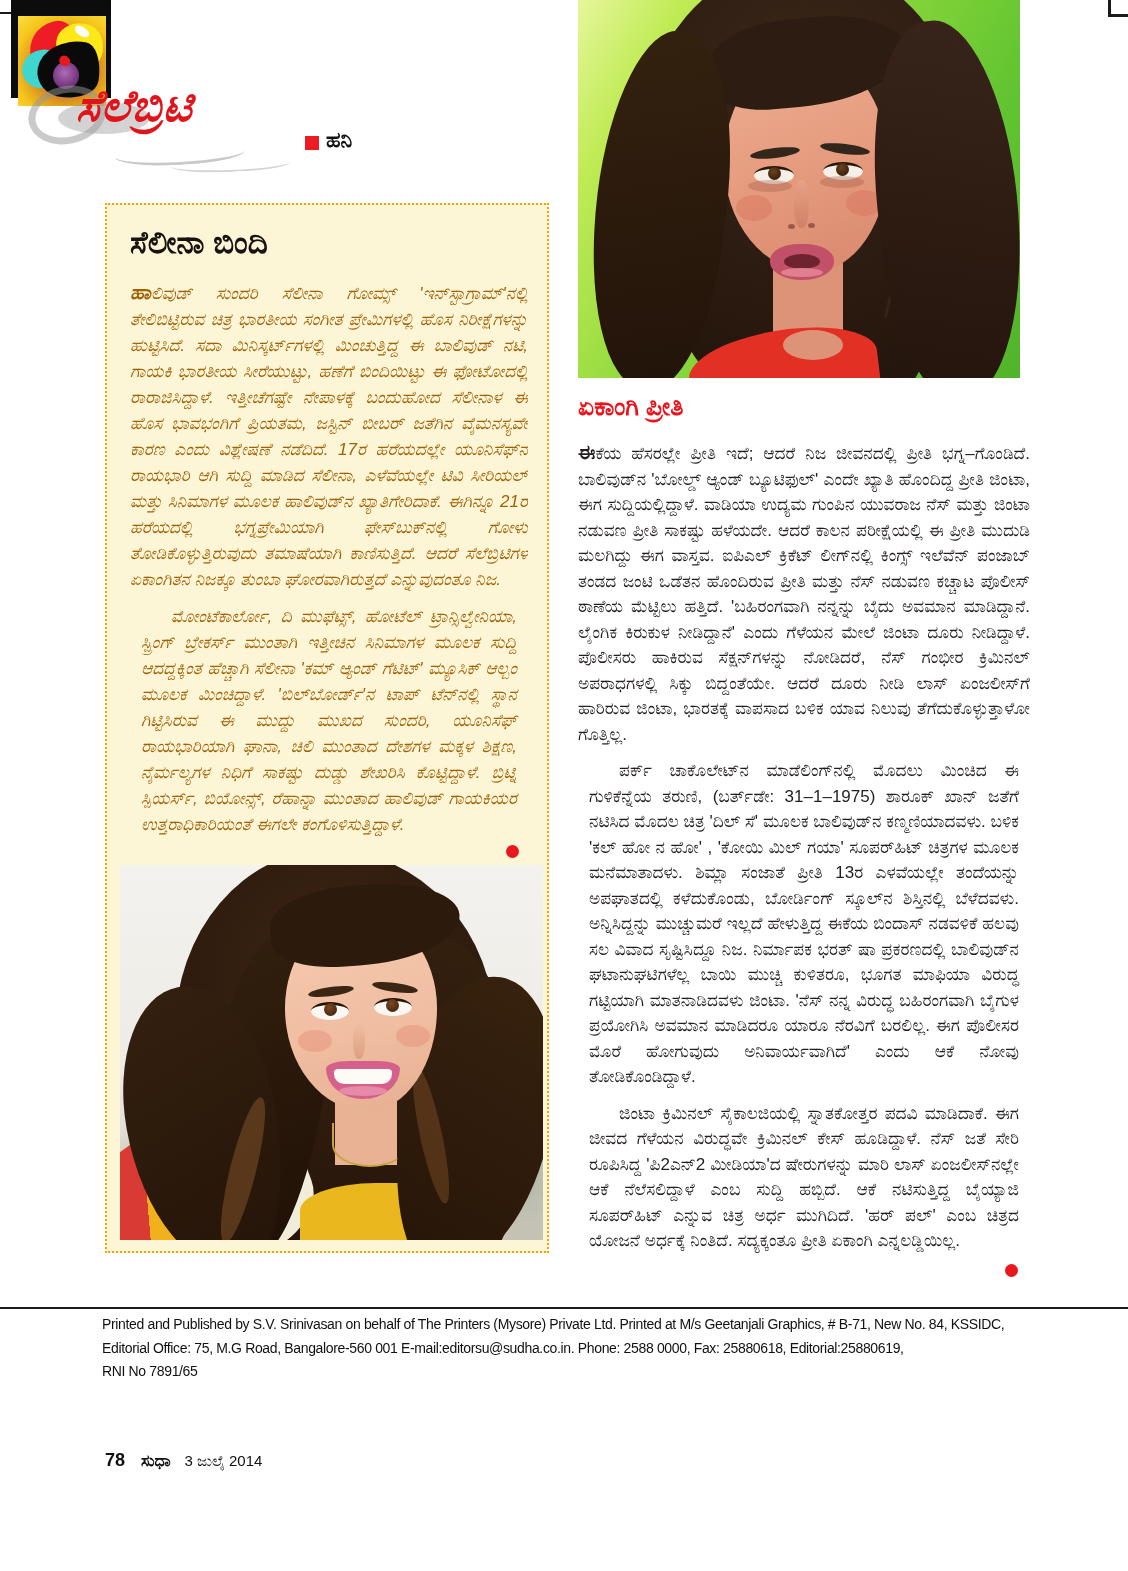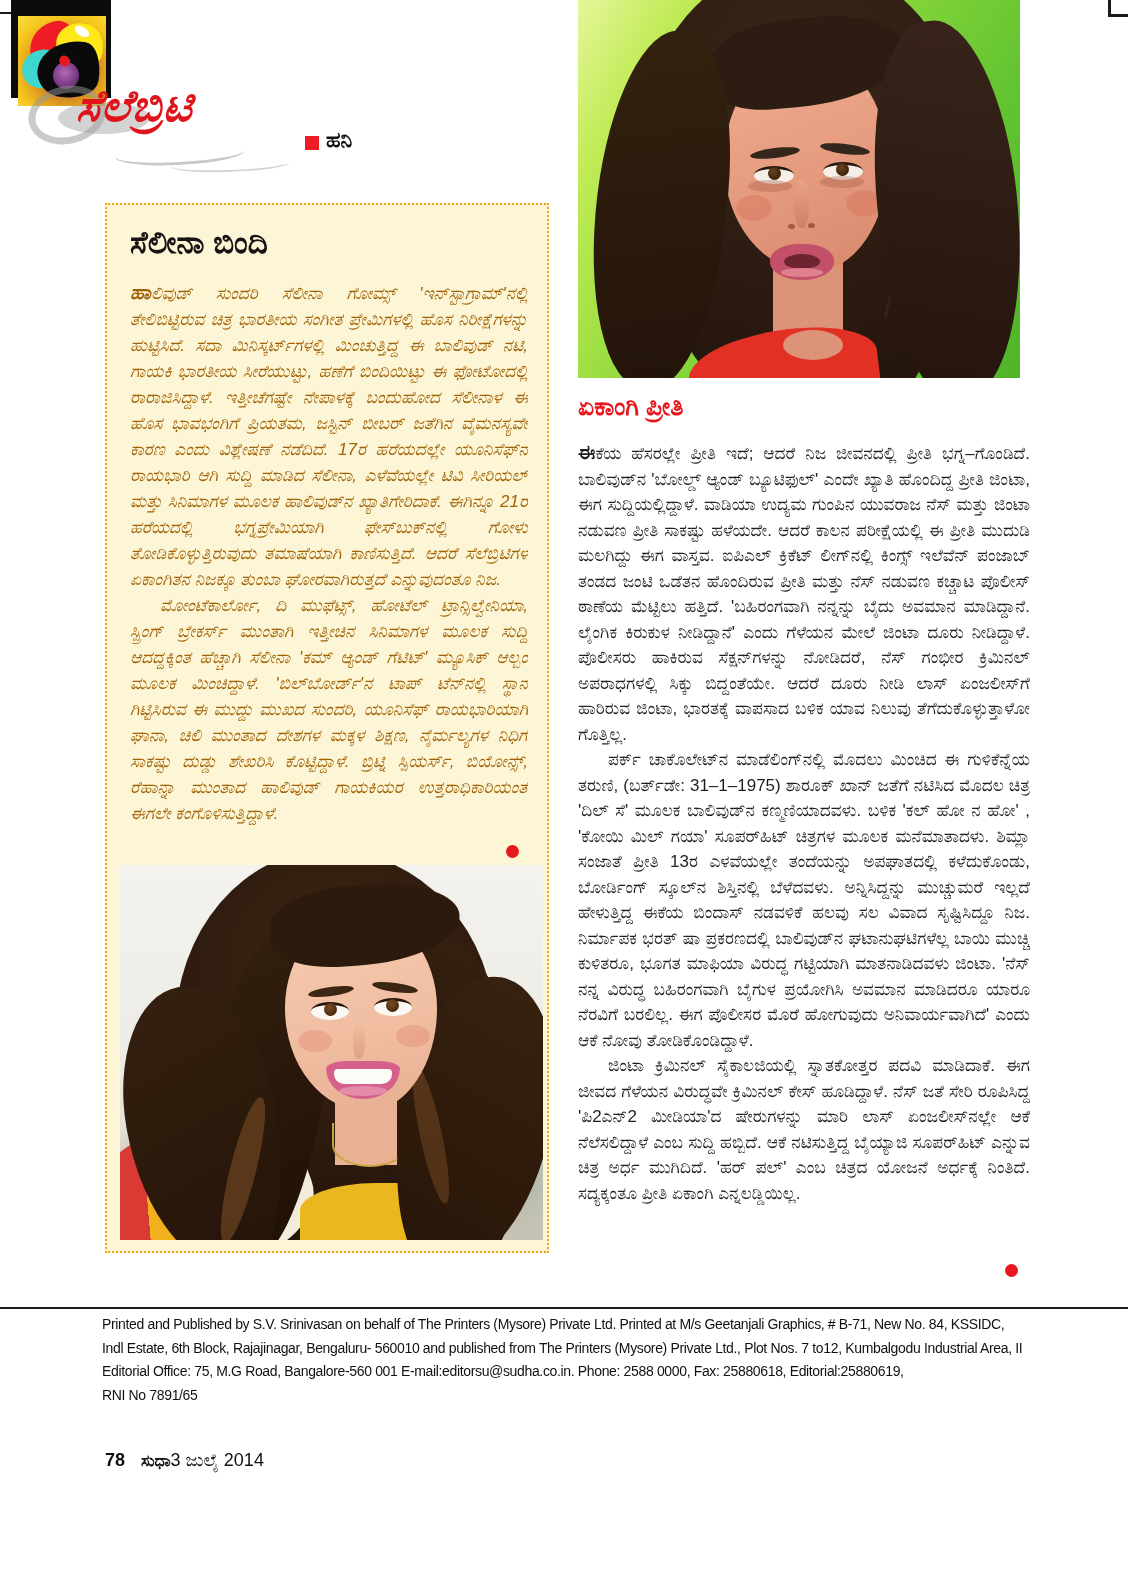--- a/index.html
+++ b/index.html
@@ -34,21 +34,21 @@
 
   .section-square{left:305px;top:136px;width:14px;height:14px;background:#ed1c24;}
   .section-tag{left:326px;top:128px;font-size:21px;font-weight:bold;color:#141414;}
 
   
   .left-box{left:105px;top:203px;width:444px;height:1050px;background:#fdf6d6;
       border:2px dotted #f0a30a;box-sizing:border-box;}
   .left-title{position:absolute;left:23px;top:20px;font-size:31px;font-weight:bold;color:#161312;}
   .left-bodytext{position:absolute;left:23px;top:74px;width:398px;height:580px;overflow:hidden;
       font-size:17px;line-height:26px;text-align:justify;color:#a16207;font-style:italic;}
-  .para2{text-indent:30px;margin:0;}
+  .para2{text-indent:30px;margin:11px;}
   .para1{margin:0 0 0 0;}
   .lead-initial{font-weight:bold;font-size:20px;}
   .enddot{width:13px;height:13px;border-radius:50%;background:#e8191e;}
   .enddot-left{left:506px;top:845px;}
   .enddot-right{left:1005px;top:1264px;}
 
   
   .photo-selena{left:120px;top:865px;width:423px;height:375px;overflow:hidden;
       background:linear-gradient(180deg,#f4f2ee 0%,#edebe5 55%,#d9d5ca 85%,#c9c4b6 100%);}
   .sg-bgblob1{left:-30px;top:250px;width:160px;height:140px;background:radial-gradient(circle,#b9b7a6 0%,rgba(185,183,166,0) 70%);}
@@ -133,21 +133,21 @@
       font-size:17px;line-height:25.5px;text-align:justify;color:#221e1d;}
 
   
   .footer-rule{left:0;top:1307px;width:1128px;height:2px;background:#1a1a1a;}
   .footer-text{left:102px;top:1313px;width:960px;font-size:14px;letter-spacing:-0.35px;line-height:23.5px;color:#111;}
   .footer-line{white-space:nowrap;}
   .footer-serif{font-family:"Liberation Serif",serif;font-size:15px;letter-spacing:0;}
   .page-footer{left:105px;top:1450px;font-size:15px;color:#111;}
   .pf-num{font-weight:bold;font-size:18px;}
   .pf-mag{font-weight:bold;font-size:16px;margin-left:16px;}
-  .pf-date{font-size:18px;margin-left:0;}
+  .pf-date{font-size:15px;margin-left:14px;}
 </style>
 </head>
 <body>
 
 <div class="page">
 
   <div class="abs mark-tl"></div>
   <div class="abs mark-tr"></div>
 
   <div class="abs logo-black"></div>
@@ -243,21 +243,20 @@
   <div class="abs right-bodytext">
     <p class="para1"><span class="lead-initial">ಈ</span><span>ಕೆಯ ಹೆಸರಲ್ಲೇ ಪ್ರೀತಿ ಇದೆ; ಆದರೆ ನಿಜ ಜೀವನದಲ್ಲಿ ಪ್ರೀತಿ ಭಗ್ನ–ಗೊಂಡಿದೆ. ಬಾಲಿವುಡ್‌ನ 'ಬೋಲ್ಡ್ ಆ್ಯಂಡ್ ಬ್ಯೂಟಿಫುಲ್' ಎಂದೇ ಖ್ಯಾತಿ ಹೊಂದಿದ್ದ ಪ್ರೀತಿ ಜಿಂಟಾ, ಈಗ ಸುದ್ದಿಯಲ್ಲಿದ್ದಾಳೆ. ವಾಡಿಯಾ ಉದ್ಯಮ ಗುಂಪಿನ ಯುವರಾಜ ನೆಸ್ ಮತ್ತು ಜಿಂಟಾ ನಡುವಣ ಪ್ರೀತಿ ಸಾಕಷ್ಟು ಹಳೆಯದೇ. ಆದರೆ ಕಾಲನ ಪರೀಕ್ಷೆಯಲ್ಲಿ ಈ ಪ್ರೀತಿ ಮುದುಡಿ ಮಲಗಿದ್ದು ಈಗ ವಾಸ್ತವ. ಐಪಿಎಲ್ ಕ್ರಿಕೆಟ್ ಲೀಗ್‌ನಲ್ಲಿ ಕಿಂಗ್ಸ್ ಇಲೆವೆನ್ ಪಂಜಾಬ್ ತಂಡದ ಜಂಟಿ ಒಡೆತನ ಹೊಂದಿರುವ ಪ್ರೀತಿ ಮತ್ತು ನೆಸ್ ನಡುವಣ ಕಚ್ಚಾಟ ಪೊಲೀಸ್ ಠಾಣೆಯ ಮೆಟ್ಟಿಲು ಹತ್ತಿದೆ. 'ಬಹಿರಂಗವಾಗಿ ನನ್ನನ್ನು ಬೈದು ಅವಮಾನ ಮಾಡಿದ್ದಾನೆ. ಲೈಂಗಿಕ ಕಿರುಕುಳ ನೀಡಿದ್ದಾನೆ' ಎಂದು ಗೆಳೆಯನ ಮೇಲೆ ಜಿಂಟಾ ದೂರು ನೀಡಿದ್ದಾಳೆ. ಪೊಲೀಸರು ಹಾಕಿರುವ ಸೆಕ್ಷನ್‌ಗಳನ್ನು ನೋಡಿದರೆ, ನೆಸ್ ಗಂಭೀರ ಕ್ರಿಮಿನಲ್ ಅಪರಾಧಗಳಲ್ಲಿ ಸಿಕ್ಕು ಬಿದ್ದಂತೆಯೇ. ಆದರೆ ದೂರು ನೀಡಿ ಲಾಸ್ ಏಂಜಲೀಸ್‌ಗೆ ಹಾರಿರುವ ಜಿಂಟಾ, ಭಾರತಕ್ಕೆ ವಾಪಸಾದ ಬಳಿಕ ಯಾವ ನಿಲುವು ತೆಗೆದುಕೊಳ್ಳುತ್ತಾಳೋ ಗೊತ್ತಿಲ್ಲ.</span></p>
     <p class="para2">ಪರ್ಕ್ ಚಾಕೊಲೇಟ್‌ನ ಮಾಡೆಲಿಂಗ್‌ನಲ್ಲಿ ಮೊದಲು ಮಿಂಚಿದ ಈ ಗುಳಿಕೆನ್ನೆಯ ತರುಣಿ, (ಬರ್ತ್‌ಡೇ: 31–1–1975) ಶಾರೂಕ್ ಖಾನ್ ಜತೆಗೆ ನಟಿಸಿದ ಮೊದಲ ಚಿತ್ರ 'ದಿಲ್ ಸೆ' ಮೂಲಕ ಬಾಲಿವುಡ್‌ನ ಕಣ್ಮಣಿಯಾದವಳು. ಬಳಿಕ 'ಕಲ್ ಹೋ ನ ಹೋ' , 'ಕೋಯಿ ಮಿಲ್ ಗಯಾ' ಸೂಪರ್‌ಹಿಟ್ ಚಿತ್ರಗಳ ಮೂಲಕ ಮನೆಮಾತಾದಳು. ಶಿಮ್ಲಾ ಸಂಜಾತೆ ಪ್ರೀತಿ 13ರ ಎಳವೆಯಲ್ಲೇ ತಂದೆಯನ್ನು ಅಪಘಾತದಲ್ಲಿ ಕಳೆದುಕೊಂಡು, ಬೋರ್ಡಿಂಗ್ ಸ್ಕೂಲ್‌ನ ಶಿಸ್ತಿನಲ್ಲಿ ಬೆಳೆದವಳು. ಅನ್ನಿಸಿದ್ದನ್ನು ಮುಚ್ಚುಮರೆ ಇಲ್ಲದೆ ಹೇಳುತ್ತಿದ್ದ ಈಕೆಯ ಬಿಂದಾಸ್ ನಡವಳಿಕೆ ಹಲವು ಸಲ ವಿವಾದ ಸೃಷ್ಟಿಸಿದ್ದೂ ನಿಜ. ನಿರ್ಮಾಪಕ ಭರತ್ ಷಾ ಪ್ರಕರಣದಲ್ಲಿ ಬಾಲಿವುಡ್‌ನ ಘಟಾನುಘಟಿಗಳೆಲ್ಲ ಬಾಯಿ ಮುಚ್ಚಿ ಕುಳಿತರೂ, ಭೂಗತ ಮಾಫಿಯಾ ವಿರುದ್ಧ ಗಟ್ಟಿಯಾಗಿ ಮಾತನಾಡಿದವಳು ಜಿಂಟಾ. 'ನೆಸ್ ನನ್ನ ವಿರುದ್ಧ ಬಹಿರಂಗವಾಗಿ ಬೈಗುಳ ಪ್ರಯೋಗಿಸಿ ಅವಮಾನ ಮಾಡಿದರೂ ಯಾರೂ ನೆರವಿಗೆ ಬರಲಿಲ್ಲ. ಈಗ ಪೊಲೀಸರ ಮೊರೆ ಹೋಗುವುದು ಅನಿವಾರ್ಯವಾಗಿದೆ' ಎಂದು ಆಕೆ ನೋವು ತೋಡಿಕೊಂಡಿದ್ದಾಳೆ.</p>
     <p class="para2">ಜಿಂಟಾ ಕ್ರಿಮಿನಲ್ ಸೈಕಾಲಜಿಯಲ್ಲಿ ಸ್ನಾತಕೋತ್ತರ ಪದವಿ ಮಾಡಿದಾಕೆ. ಈಗ ಜೀವದ ಗೆಳೆಯನ ವಿರುದ್ಧವೇ ಕ್ರಿಮಿನಲ್ ಕೇಸ್ ಹೂಡಿದ್ದಾಳೆ. ನೆಸ್ ಜತೆ ಸೇರಿ ರೂಪಿಸಿದ್ದ 'ಪಿ2ಎನ್2 ಮೀಡಿಯಾ'ದ ಷೇರುಗಳನ್ನು ಮಾರಿ ಲಾಸ್ ಏಂಜಲೀಸ್‌ನಲ್ಲೇ ಆಕೆ ನೆಲೆಸಲಿದ್ದಾಳೆ ಎಂಬ ಸುದ್ದಿ ಹಬ್ಬಿದೆ. ಆಕೆ ನಟಿಸುತ್ತಿದ್ದ ಬೈಯ್ಯಾಜಿ ಸೂಪರ್‌ಹಿಟ್ ಎನ್ನುವ ಚಿತ್ರ ಅರ್ಧ ಮುಗಿದಿದೆ. 'ಹರ್ ಪಲ್' ಎಂಬ ಚಿತ್ರದ ಯೋಜನೆ ಅರ್ಧಕ್ಕೆ ನಿಂತಿದೆ. ಸದ್ಯಕ್ಕಂತೂ ಪ್ರೀತಿ ಏಕಾಂಗಿ ಎನ್ನಲಡ್ಡಿಯಿಲ್ಲ.</p>
   </div>
   <div class="abs enddot enddot-right"></div>
 
   <div class="abs footer-rule"></div>
   <div class="abs footer-text">
     <div class="footer-line">Printed and Published by S.V. Srinivasan on behalf of The Printers (Mysore) Private Ltd. Printed at M/s Geetanjali Graphics,  # B-71, New No. 84, KSSIDC,</div>
-    <div class="footer-line">Indl Estate, 6th Block, Rajajinagar, Bengaluru- 560010 and published from The Printers (Mysore) Private Ltd., Plot Nos. 7 to12, Kumbalgodu Industrial Area, II</div>
     <div class="footer-line">Editorial Office: 75, M.G Road, Bangalore-560 001 E-mail:editorsu@sudha.co.in. Phone: 2588 0000, Fax: 25880618, Editorial:25880619,</div>
     <div class="footer-line">RNI No 7891/65</div>
   </div>
 
   <div class="abs page-footer">
     <span class="pf-num">78</span><span class="pf-mag">ಸುಧಾ</span><span class="pf-date">3 ಜುಲೈ 2014</span>
   </div>
 
 </div>
 

